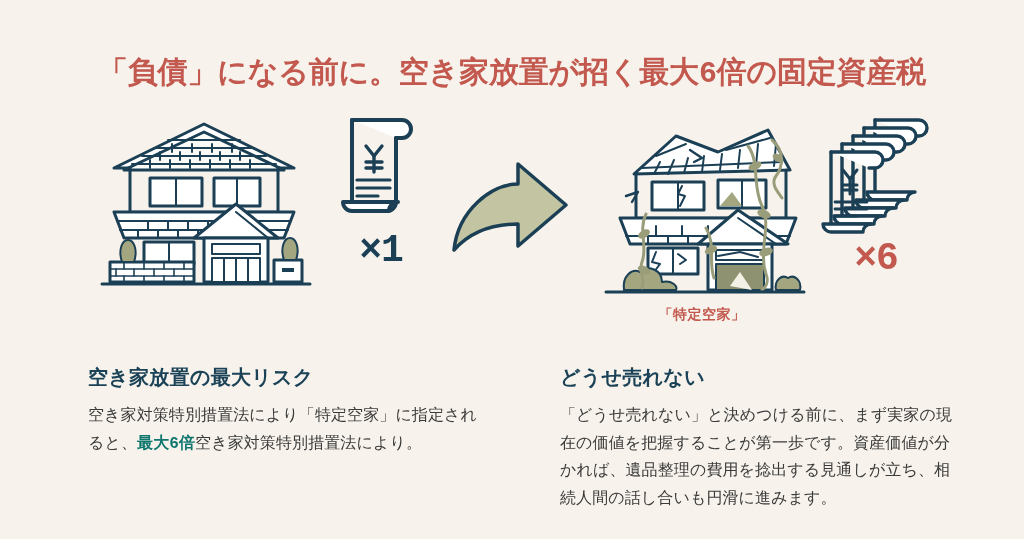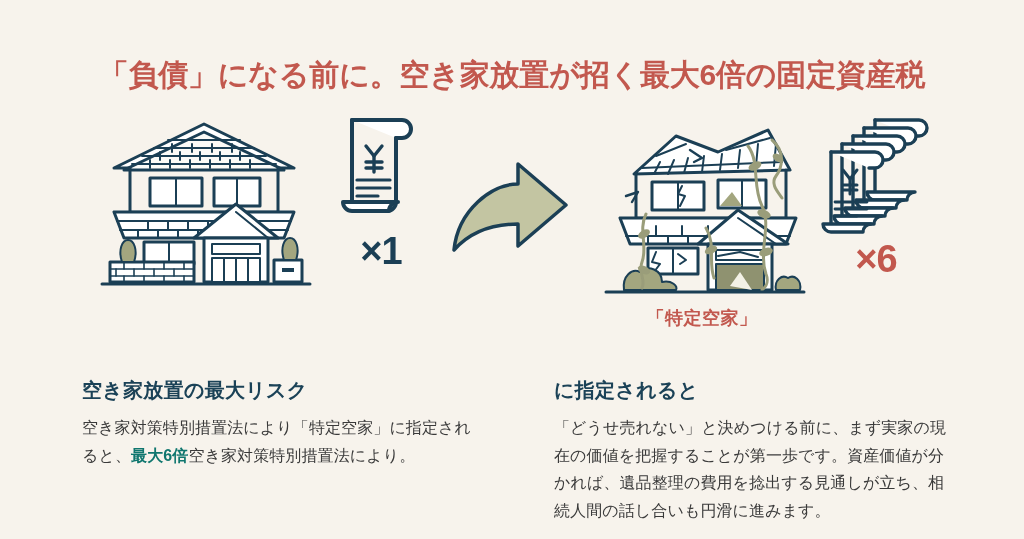--- a/index.html
+++ b/index.html
@@ -14,20 +14,21 @@
     background: #f7f3ec;
     font-family: "Liberation Sans", "DejaVu Sans", sans-serif;
     -webkit-font-smoothing: antialiased;
   }
   .poster {
     position: relative;
     width: 904px;
     height: 539px;
     background: #f7f3ec;
     box-sizing: border-box;
+    font-family: Liberation Mono, monospace;
   }
 
   
   .title-row {
     position: absolute;
     top: 36px;
     left: 0;
     width: 1024px;
     text-align: center;
   }
@@ -75,38 +76,39 @@
   .mult-one {
     color: #1b3f55;
     margin-top: 2px;
   }
   .mult-six {
     color: #c2584e;
     margin-top: 2px;
   }
   .badge-label {
     text-align: center;
-    font-size: 18px;
+    font-size: 14px;
     font-weight: 700;
     color: #c2584e;
     letter-spacing: 0.5px;
     margin-top: 6px;
   }
 
   
   .columns {
     position: absolute;
     top: 362px;
     left: 0;
     width: 1024px;
     height: 170px;
   }
   .col {
     position: absolute;
-    top: 16px;
+    top: 5px;
+    margin-left: 6px;
   }
   .col-left  { left: 82px;  width: 400px; }
   .col-right { left: 554px; width: 400px; }
 
   .col-heading {
     font-size: 20px;
     font-weight: 700;
     color: #1b4257;
     letter-spacing: 0.3px;
     margin: 0 0 12px 0;
@@ -398,19 +400,19 @@
   </div>
 
   <div class="columns">
 
     <div class="col col-left">
       <h2 class="col-heading">空き家放置の最大リスク</h2>
       <p class="col-body"><span>空き家対策特別措置法により「特定空家」に指定されると、</span><span class="hl-red">最大6倍</span><span>空き家対策特別措置法により。</span></p>
     </div>
 
     <div class="col col-right">
-      <h2 class="col-heading">に指定されると</h2>
+      <h2 class="col-heading">どうせ売れない</h2>
       <p class="col-body">「どうせ売れない」と決めつける前に、まず実家の現在の価値を把握することが第一歩です。資産価値が分かれば、遺品整理の費用を捻出する見通しが立ち、相続人間の話し合いも円滑に進みます。</p>
     </div>
 
   </div>
 
 </div>
 
 </body></html>

